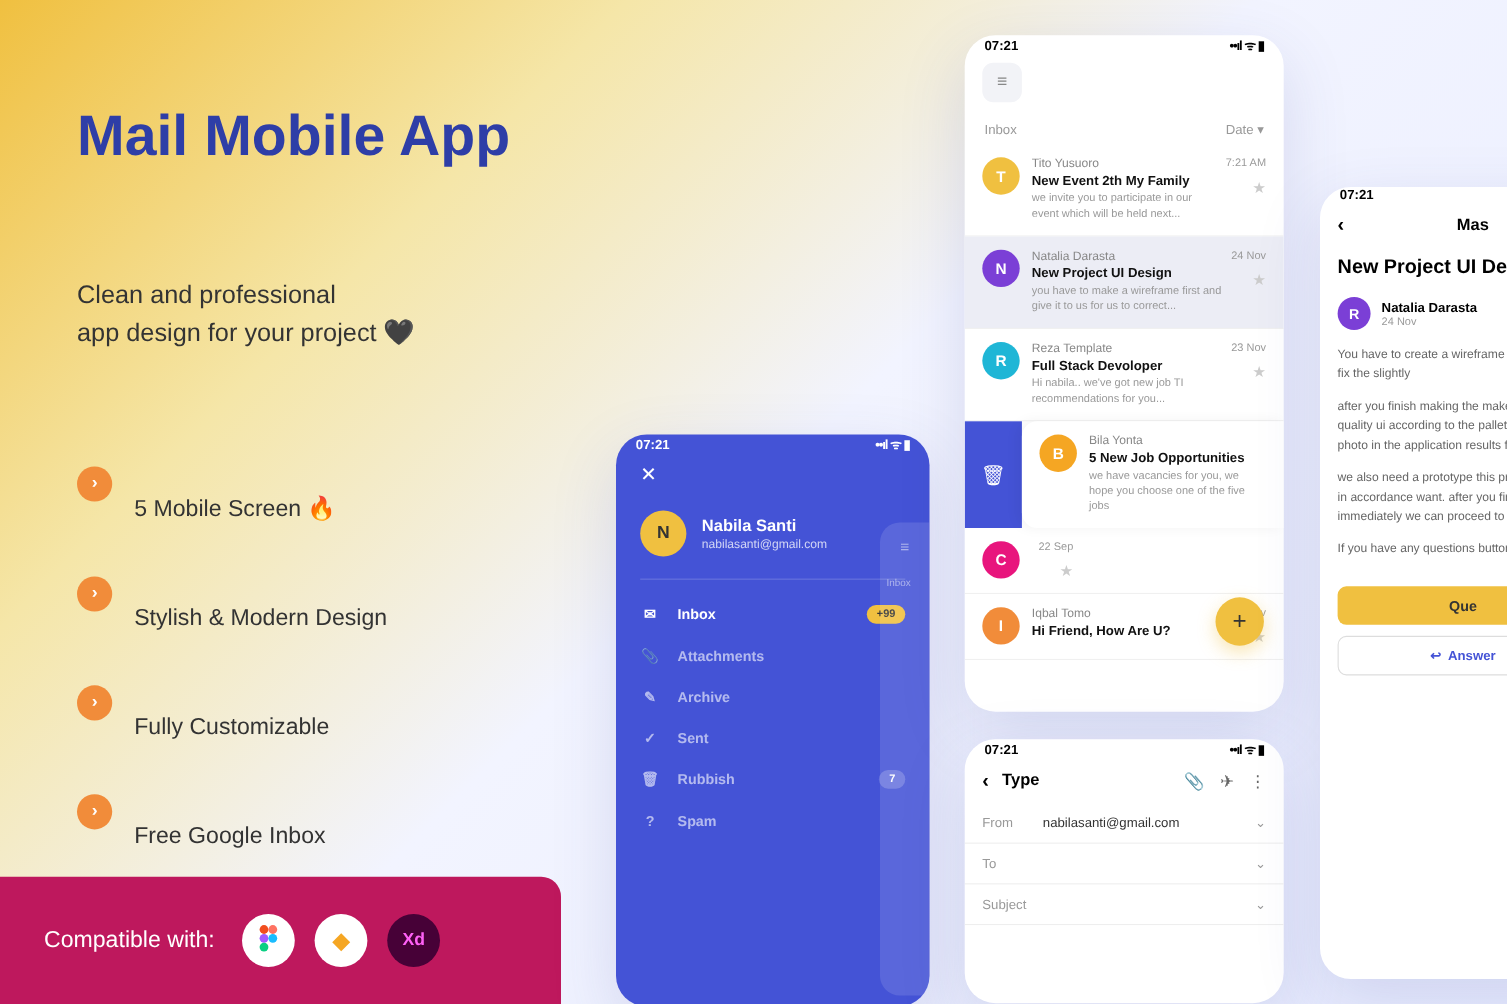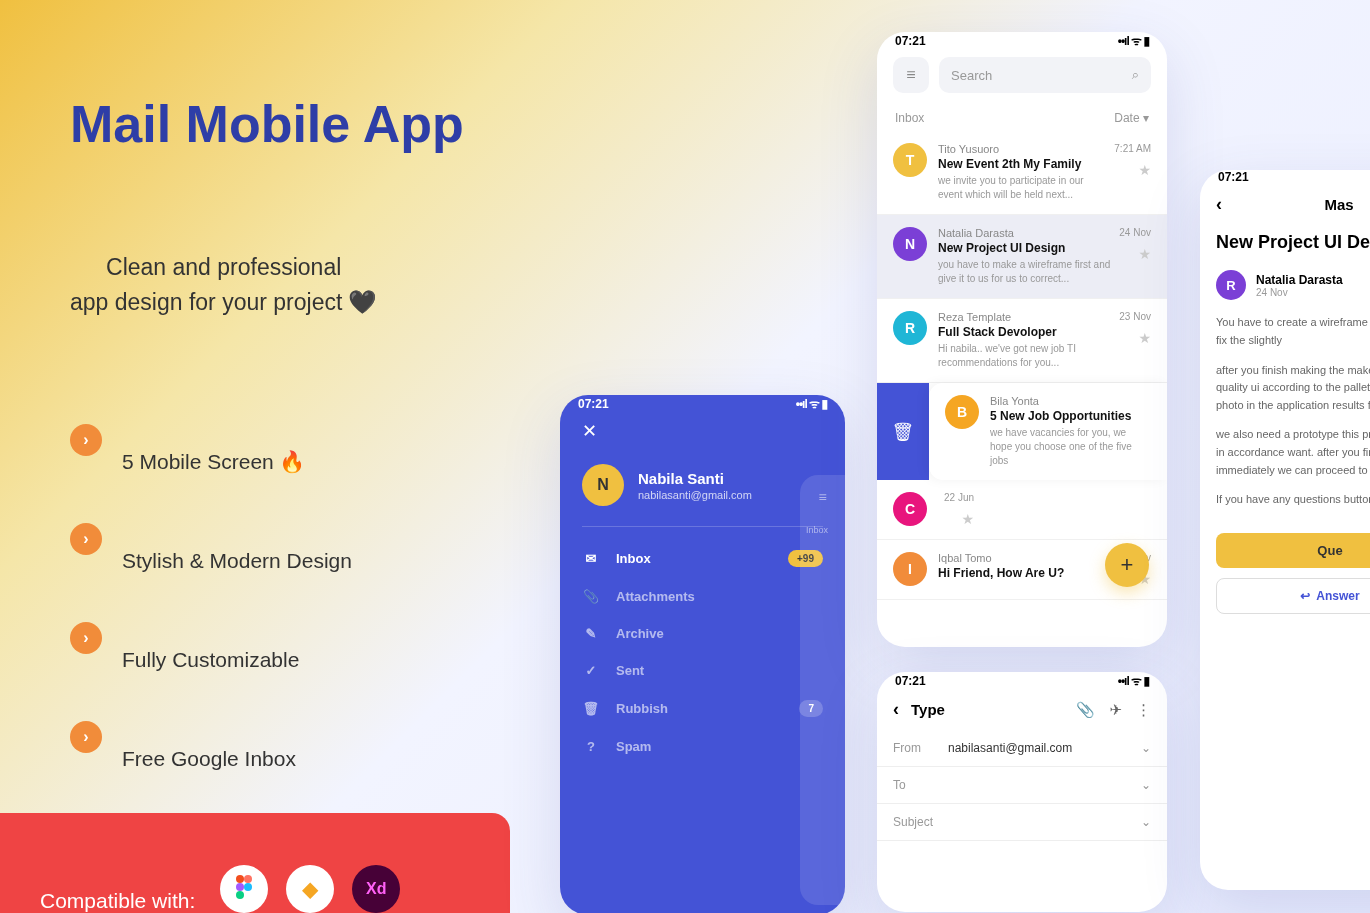--- a/index.html
+++ b/index.html
@@ -1,23 +1,23 @@
 <!DOCTYPE html>
 <html><head>
 <meta charset="utf-8">
 <style>
 *{margin:0;padding:0;box-sizing:border-box;font-family:-apple-system,BlinkMacSystemFont,'Segoe UI',sans-serif;}
 body{width:1370px;height:913px;background:linear-gradient(135deg,#f0c040 0%,#f5e6a8 25%,#f2f4ff 50%,#e8ecff 100%);position:relative;overflow:hidden;}
 .title{position:absolute;top:95px;left:70px;font-size:52px;font-weight:800;color:#2e3ea7;line-height:1.15;}
-.subtitle{position:absolute;top:250px;left:70px;font-size:23px;color:#333;line-height:1.5;text-align:center;}
+.subtitle{position:absolute;top:250px;left:70px;font-size:23px;color:#333;line-height:1.5;}
 .features{position:absolute;top:405px;left:70px;}
 .feature{display:flex;align-items:center;margin-bottom:30px;}
 .feature-icon{width:32px;height:32px;border-radius:50%;background:#f18c3a;display:flex;align-items:center;justify-content:center;margin-right:20px;color:#fff;font-weight:bold;}
 .feature-text{font-size:21px;color:#333;margin-top:45px;}
-.compat{position:absolute;bottom:0;left:0;width:510px;height:100px;background:#ef4444;border-top-right-radius:18px;display:flex;align-items:flex-end;padding-left:40px;}
+.compat{position:absolute;bottom:0;left:0;width:510px;height:116px;background:#be185d;border-top-right-radius:18px;display:flex;align-items:center;padding-left:40px;}
 .compat-text{color:#fff;font-size:21px;margin-right:25px;}
 .app-icon{width:48px;height:48px;border-radius:50%;background:#fff;margin-right:18px;display:flex;align-items:center;justify-content:center;font-size:20px;font-weight:bold;}
 .phone{position:absolute;background:#fff;border-radius:28px;box-shadow:0 20px 60px rgba(60,70,150,0.15);overflow:hidden;}
 .phone-blue{left:560px;top:395px;width:285px;height:520px;background:#4453d6;}
 .phone-inbox{left:877px;top:32px;width:290px;height:615px;}
 .phone-compose{left:877px;top:672px;width:290px;height:240px;}
 .phone-detail{left:1200px;top:170px;width:260px;height:720px;}
 .statusbar{display:flex;justify-content:space-between;align-items:center;padding:0 18px;font-size:12px;font-weight:600;}
 .statusbar-white{color:#fff;}
 .close-x{color:#fff;font-size:18px;padding:8px 22px;}
@@ -167,24 +167,20 @@
   </div>
 </div>
 
 <div class="phone phone-inbox">
   <div class="statusbar">
     <span>07:21</span>
     <span class="signal">••ıl ᯤ ▮</span>
   </div>
   <div class="searchbar">
     <div class="menu-btn">≡</div>
-    <div class="search-input">
-      <span>Search</span>
-      <span>⌕</span>
-    </div>
   </div>
   <div class="inbox-header">
     <span>Inbox</span>
     <span>Date ▾</span>
   </div>
   <div id="email-list">
       <div class="email-item">
         <div class="email-avatar av-yellow">T</div>
         <div class="email-content">
           <div class="email-sender">Tito Yusuoro</div>
@@ -227,21 +223,21 @@
           <div class="email-content">
             <div class="email-sender">Bila Yonta</div>
             <div class="email-subject">5 New Job Opportunities</div>
             <div class="email-preview">we have vacancies for you, we hope you choose one of the five jobs</div>
           </div>
         </div>
       </div>
       <div class="email-item">
         <div class="email-avatar av-pink">C</div>
         <div class="email-meta">
-          <div class="email-time">22 Jun</div>
+          <div class="email-time">22 Sep</div>
           <div class="email-star">★</div>
         </div>
       </div>
       <div class="email-item">
         <div class="email-avatar av-iorange">I</div>
         <div class="email-content">
           <div class="email-sender">Iqbal Tomo</div>
           <div class="email-subject">Hi Friend, How Are U?</div>
           <div class="email-preview"></div>
         </div>

